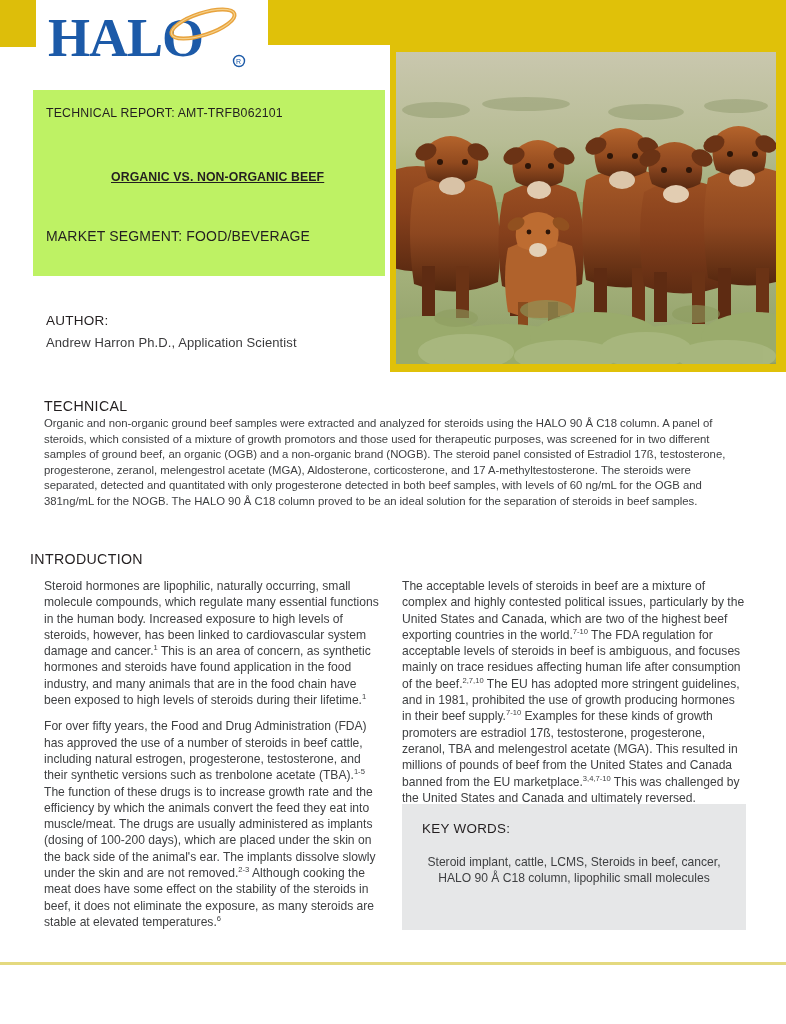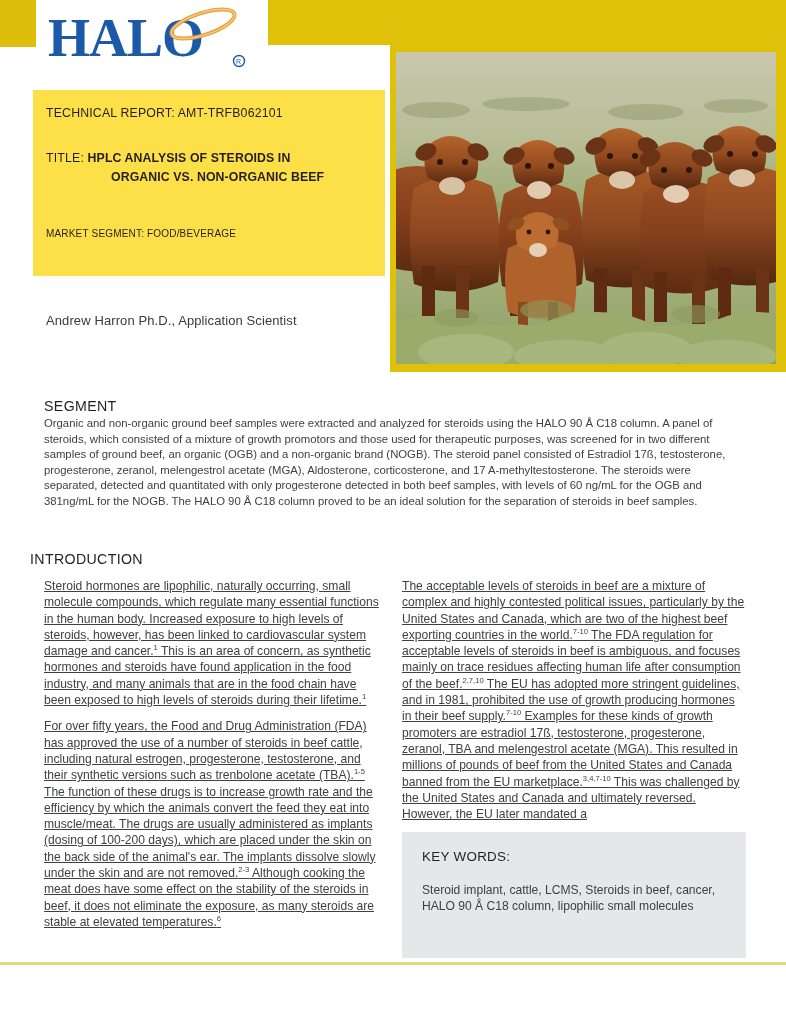--- a/index.html
+++ b/index.html
@@ -54,34 +54,34 @@
     overflow: hidden;
     background: #9aa472;
   }
   .photo svg { display: block; }
 
   
   .report-box {
     position: absolute;
     left: 33px; top: 90px;
     width: 352px; height: 186px;
-    background: #fde047;
+    background: #bef264;
   }
   .report-line {
     position: absolute;
     left: 13px;
     font-size: 12.3px;
     color: #231f20;
     letter-spacing: 0.18px;
     white-space: nowrap;
   }
   .rl-techreport { top: 16px; }
   .rl-title      { top: 61px; }
-  .rl-title2     { top: 80px; left: 78px; }
-  .rl-market     { top: 138px; font-size: 10px; }
+  .rl-title2     { top: 80px; left: 78px; text-decoration: underline; }
+  .rl-market     { top: 138px; font-size: 14px; }
   .title-strong  { font-weight: bold; letter-spacing: 0.1px; }
 
   
   .author-block {
     position: absolute;
     left: 46px; top: 313px;
     width: 330px;
   }
   .author-label {
     font-size: 13.5px;
@@ -131,48 +131,48 @@
     position: absolute;
     left: 402px; top: 578px;
     width: 344px;
   }
   .para {
     font-size: 12.1px;
     line-height: 16.3px;
     color: #3f4042;
     margin-bottom: 10px;
     letter-spacing: 0.0px;
-    text-decoration: underline;
   }
   .para:last-child { margin-bottom: 0; }
   sup {
     font-size: 7.6px;
     vertical-align: super;
     line-height: 0;
     margin-top: 36px;
   }
 
   
   .keywords-box {
     position: absolute;
-    left: 402px; top: 832px;
+    left: 402px; top: 804px;
     width: 344px; height: 126px;
     background: #e6e7e8;
     padding: 17px 20px 16px 20px;
   }
   .keywords-title {
     font-size: 13.4px;
     color: #231f20;
     letter-spacing: 0.3px;
     margin-bottom: 18px;
   }
   .keywords-body {
     font-size: 12.1px;
     line-height: 16.3px;
     color: #3f4042;
+    text-align: center;
   }
 
   
   .footer-rule {
     position: absolute;
     left: 0; top: 962px;
     width: 786px; height: 3px;
     background: #e4d97f;
   }
   .footer {
@@ -322,34 +322,31 @@
       <g fill="#8d9c5f" opacity="0.6">
         <ellipse cx="150" cy="258" rx="26" ry="10"></ellipse>
         <ellipse cx="60" cy="266" rx="22" ry="9"></ellipse>
         <ellipse cx="300" cy="262" rx="24" ry="9"></ellipse>
       </g>
     </svg>
   </div>
 
   <div class="report-box">
     <div class="report-line rl-techreport">TECHNICAL REPORT: AMT-TRFB062101</div>
-    <div class="report-line rl-title">
-      <span>TITLE:</span>
-      <span class="title-strong">HPLC ANALYSIS OF STEROIDS IN</span>
-    </div>
     <div class="report-line rl-title2 title-strong">ORGANIC VS. NON-ORGANIC BEEF</div>
     <div class="report-line rl-market">MARKET SEGMENT: FOOD/BEVERAGE</div>
   </div>
 
   <div class="author-block">
+    <div class="author-label">AUTHOR:</div>
     <div class="author-name">Andrew Harron Ph.D., Application Scientist</div>
   </div>
 
   <div class="abstract-wrap">
-    <div class="section-heading">SEGMENT</div>
+    <div class="section-heading">TECHNICAL</div>
     <div class="abstract-body">Organic and non-organic ground beef samples were extracted and analyzed for steroids using the HALO 90 Å C18 column.  A panel of steroids, which consisted of a mixture of growth promotors and those used for therapeutic purposes, was screened for in two different samples of ground beef, an organic (OGB) and a non-organic brand (NOGB). The steroid panel consisted of Estradiol 17ß, testosterone, progesterone, zeranol, melengestrol acetate (MGA), Aldosterone, corticosterone, and 17 A-methyltestosterone.  The steroids were separated, detected and quantitated with only progesterone detected in both beef samples, with levels of 60 ng/mL for the OGB and 381ng/mL for the NOGB.  The HALO 90 Å C18 column proved to be an ideal solution for the separation of steroids in beef samples.</div>
   </div>
 
   <div class="intro-heading-wrap">
     <div class="section-heading">INTRODUCTION</div>
   </div>
 
   <div class="col-left">
     <p class="para">
       <span>Steroid hormones are lipophilic, naturally occurring, small molecule compounds, which regulate many essential functions in the human body.  Increased exposure to high levels of steroids, however, has been linked to cardiovascular system damage and cancer.</span><sup>1</sup><span> This is an area of concern, as synthetic hormones and steroids have found application in the food industry, and many animals that are in the food chain have been exposed to high levels of steroids during their lifetime.</span><sup>1</sup>

